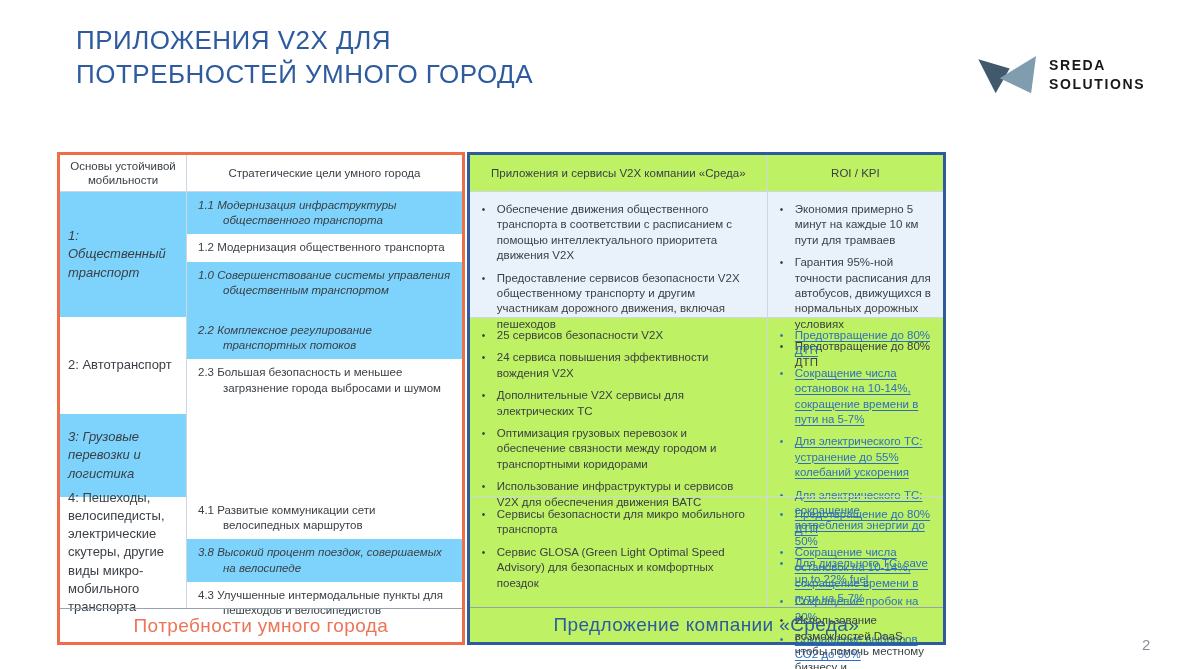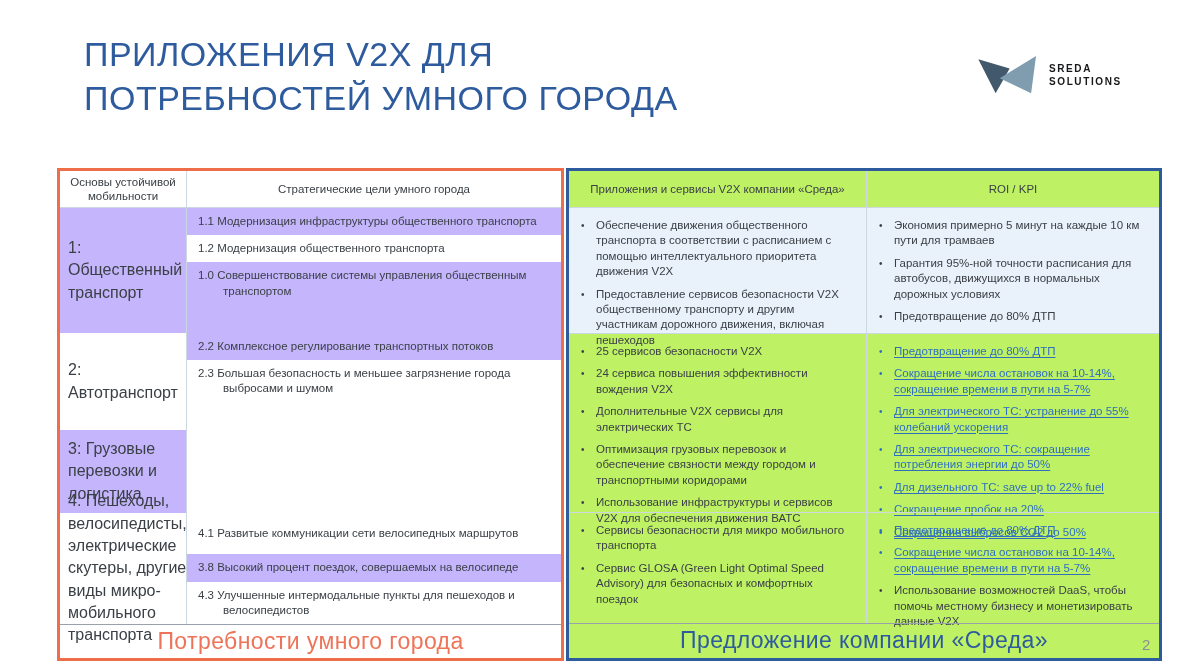--- a/index.html
+++ b/index.html
@@ -3,65 +3,65 @@
 <meta charset="utf-8">
 <style>
   html,body{margin:0;padding:0;}
   body{
     width:1202px;height:669px;position:relative;overflow:hidden;
     background:#ffffff;font-family:"Liberation Sans",sans-serif;
     -webkit-font-smoothing:antialiased;
   }
   
   .title{
-    position:absolute;left:76px;top:24px;margin:8px;
-    font-size:34px;font-weight:500;letter-spacing:.5px;
+    position:absolute;left:76px;top:24px;margin:0;
+    font-size:26px;font-weight:500;letter-spacing:.5px;
     color:#2e5b9e;line-height:1.3;text-transform:uppercase;
   }
   .logo{position:absolute;left:975px;top:52px;display:flex;align-items:center;gap:8px;}
   .logo-text{display:flex;flex-direction:column;color:#17181a;
-    font-size:10px;font-weight:600;letter-spacing:1.6px;line-height:1.35;}
-  
-  .tables{position:absolute;left:57px;top:152px;width:1105px;display:flex;gap:2px;margin-top:16px;}
+    font-size:14px;font-weight:600;letter-spacing:1.6px;line-height:1.35;}
+  
+  .tables{position:absolute;left:57px;top:152px;width:889px;display:flex;gap:2px;}
   .tableL{width:507px;border:3px solid #ed6e48;box-sizing:border-box;display:flex;flex-direction:column;background:#fff;}
   .tableR{width:596px;border:3px solid #2e5b9e;box-sizing:border-box;display:flex;flex-direction:column;background:#bef264;}
   .hdr{display:flex;height:36px;border-bottom:1px solid #ccd7e2;flex:none;}
   .hcell{display:flex;align-items:center;justify-content:center;text-align:center;
     font-size:11.5px;color:#3b4046;line-height:1.25;padding:2px 6px;box-sizing:border-box;}
   .hcell.c1L{width:127px;border-right:1px solid #ccd7e2;flex:none;}
   .hcell.c2L{flex:1;}
   .hcell.c1R{width:298px;border-right:1px solid #ccd7e2;flex:none;}
   .hcell.c2R{flex:1;}
   
   .lrow{display:flex;flex:none;}
   .lcat{width:127px;flex:none;border-right:1px solid #ccd7e2;box-sizing:border-box;
     display:flex;align-items:center;padding:4px 8px;
-    font-size:16px;color:#3b4046;line-height:1.4;}
+    font-size:13px;color:#3b4046;line-height:1.4;}
   .lgoals{flex:1;display:flex;flex-direction:column;}
   .goal{padding:6px 10px 6px 36px;text-indent:-25px;display:flex;align-items:center;
     font-size:11.5px;color:#3b4046;line-height:1.32;box-sizing:border-box;}
   .goal.grow{flex:1;align-items:flex-start;}
-  .shadeL{background:#c4b5fd;}
+  .shadeL{background:#7dd3fc;font-style:italic;}
   
   .rrow{display:flex;flex:none;box-sizing:border-box;}
   .rrow + .rrow{border-top:1px solid #ccd7e2;}
   .shadeR{background:#e9f1fa;}
   .rcol{box-sizing:border-box;padding:10px 12px 4px 12px;}
   .rcol.svc{width:298px;flex:none;border-right:1px solid #ccd7e2;}
   .rcol.roi{flex:1;}
   .item{display:grid;grid-template-columns:15px 1fr;margin-bottom:7px;
     font-size:11.5px;line-height:1.34;color:#3b4046;}
   .item .bullet{color:#3b4046;font-size:10px;padding-top:1px;}
   .item.lnk .bullet{color:#2f6fbe;}
   .item.lnk a{color:#2f6fbe;text-decoration:underline;text-underline-offset:2px;cursor:pointer;}
   
   .tfoot{flex:none;height:33px;border-top:1px solid #98a2ac;display:flex;align-items:center;justify-content:center;}
   .tfoot.orange{color:#ed7458;}
   .tfoot.blue{color:#2e5b9e;}
-  .tfoot span{font-size:23px;letter-spacing:.4px;}
+  .tfoot span{font-size:19px;letter-spacing:.4px;}
   .pagenum{position:absolute;left:1142px;top:636px;font-size:15px;color:#8a8f98;}
 </style>
 </head>
 <body>
 
 <h1 class="title"><span>ПРИЛОЖЕНИЯ V2X ДЛЯ</span><br><span>ПОТРЕБНОСТЕЙ УМНОГО ГОРОДА</span></h1>
 
 <div class="logo">
   <svg width="66" height="46" viewBox="0 0 80 52">
     <polygon points="4,7 42,18 25,48" fill="#42596b"></polygon>

